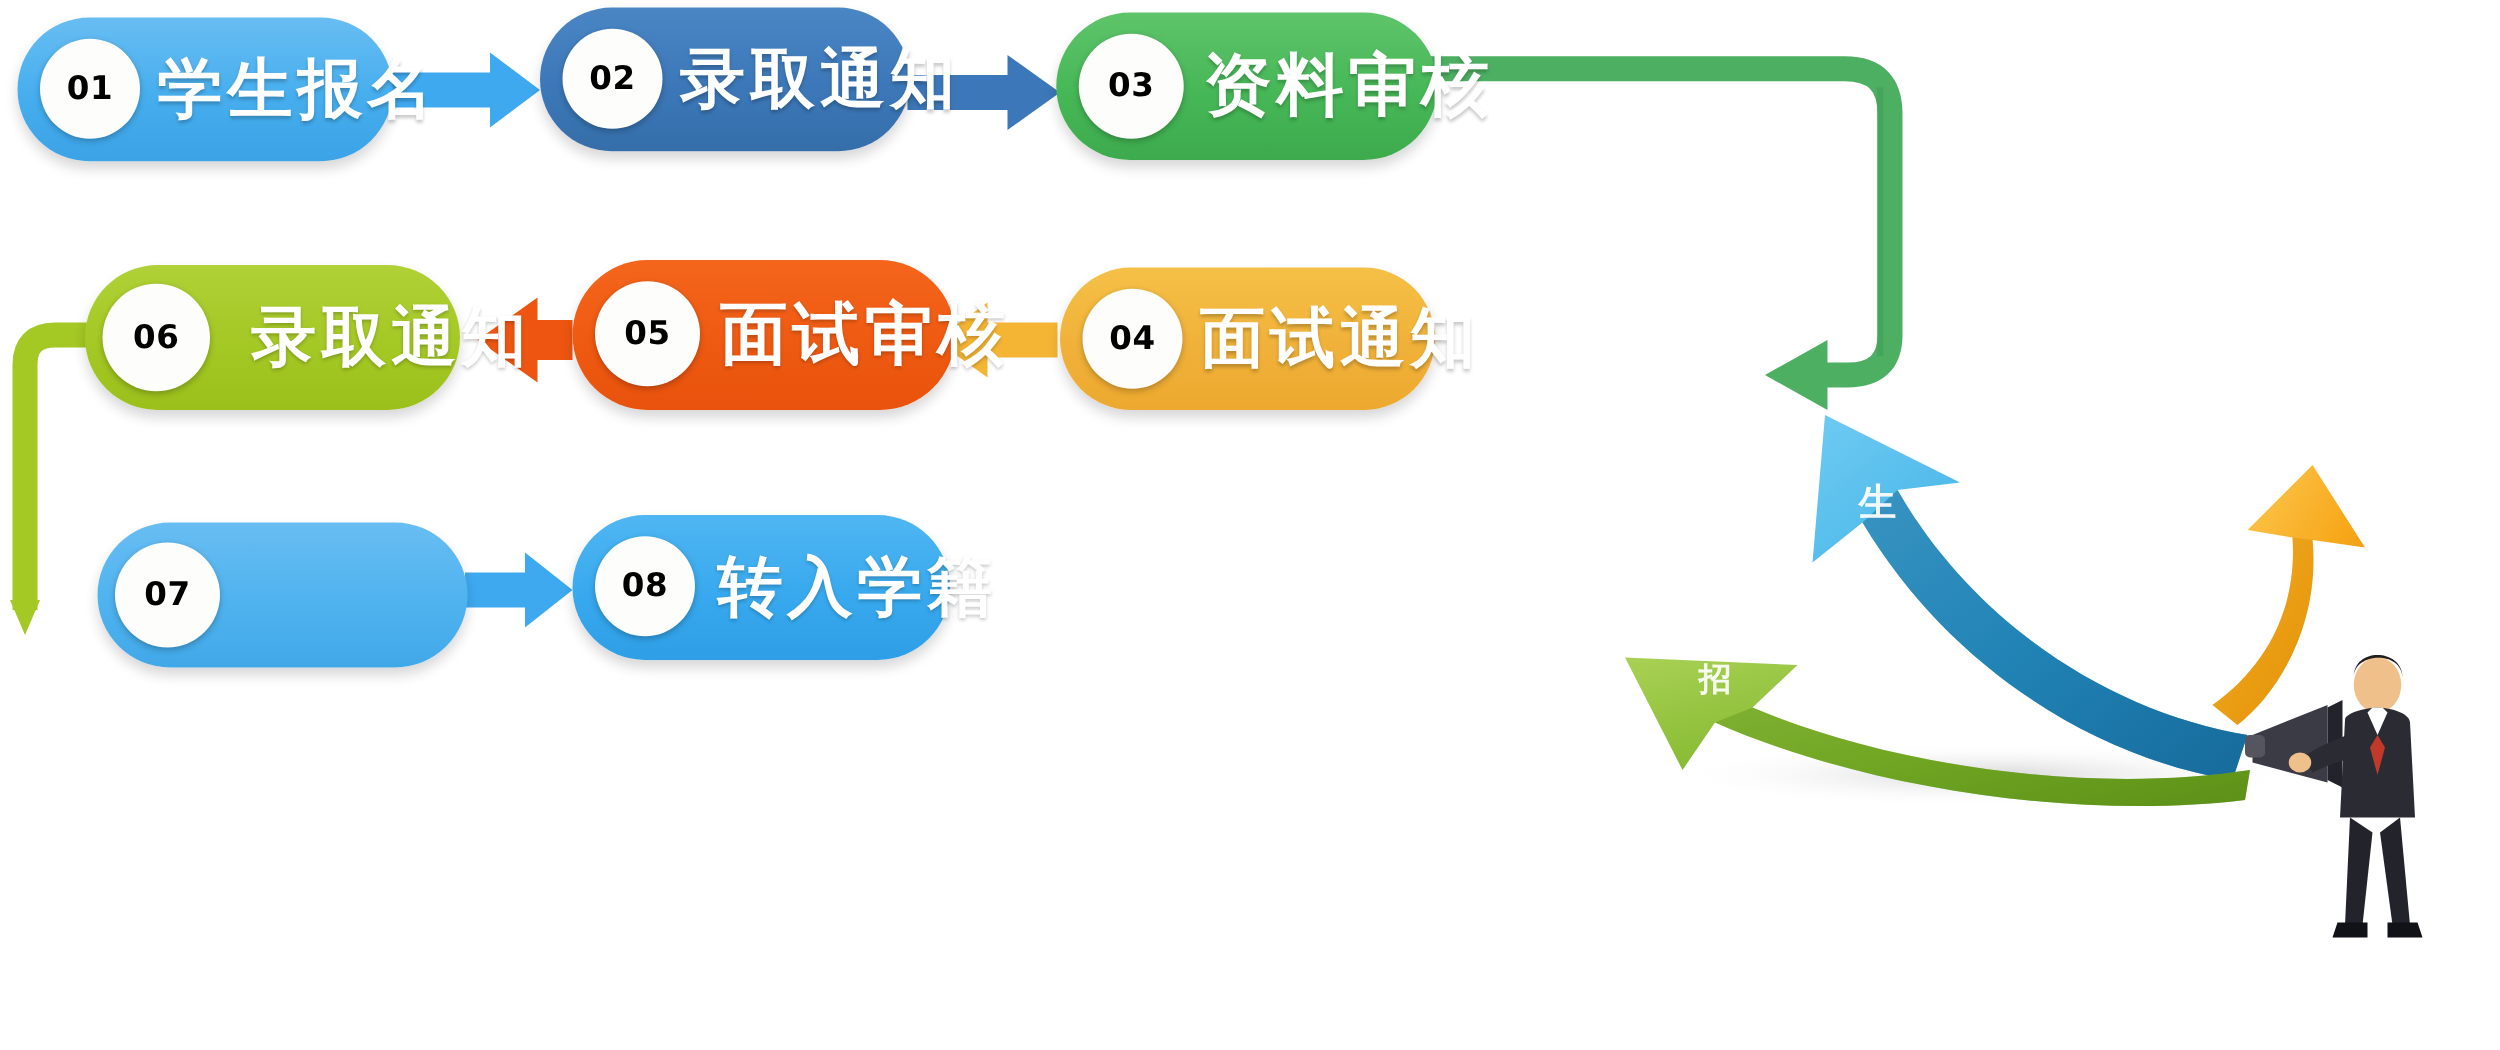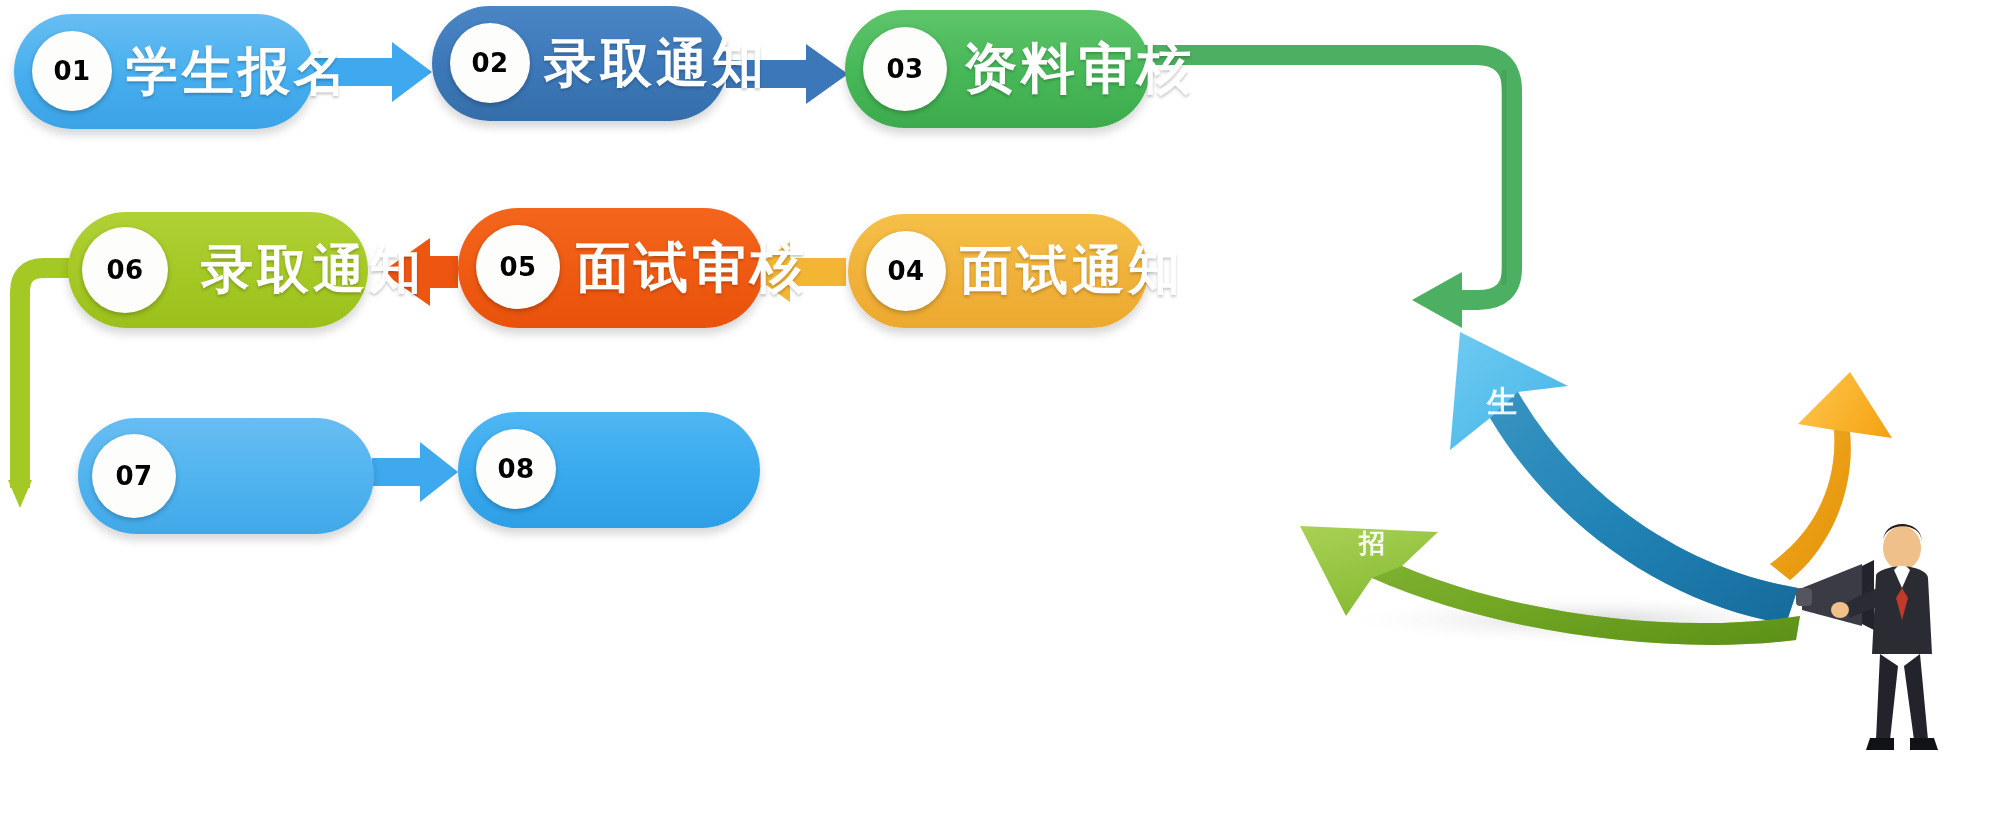--- a/index.html
+++ b/index.html
@@ -151,20 +151,21 @@
     <span class="badge">06</span>
     <span class="plabel">录取通知</span>
   </div>
 
   <div class="pill" id="pill-07">
     <span class="badge">07</span>
   </div>
 
   <div class="pill" id="pill-08">
     <span class="badge">08</span>
+    <span class="plabel">转入学籍</span>
   </div>
 
   <div id="decor">
     <svg width="850" height="520" viewBox="0 0 850 520">
       <defs>
         <linearGradient id="gBlue" x1="0" y1="0" x2="1" y2="1">
           <stop offset="0%" stop-color="#6fcbf2"></stop>
           <stop offset="55%" stop-color="#2fa8e2"></stop>
           <stop offset="100%" stop-color="#1b7fb8"></stop>
         </linearGradient>

